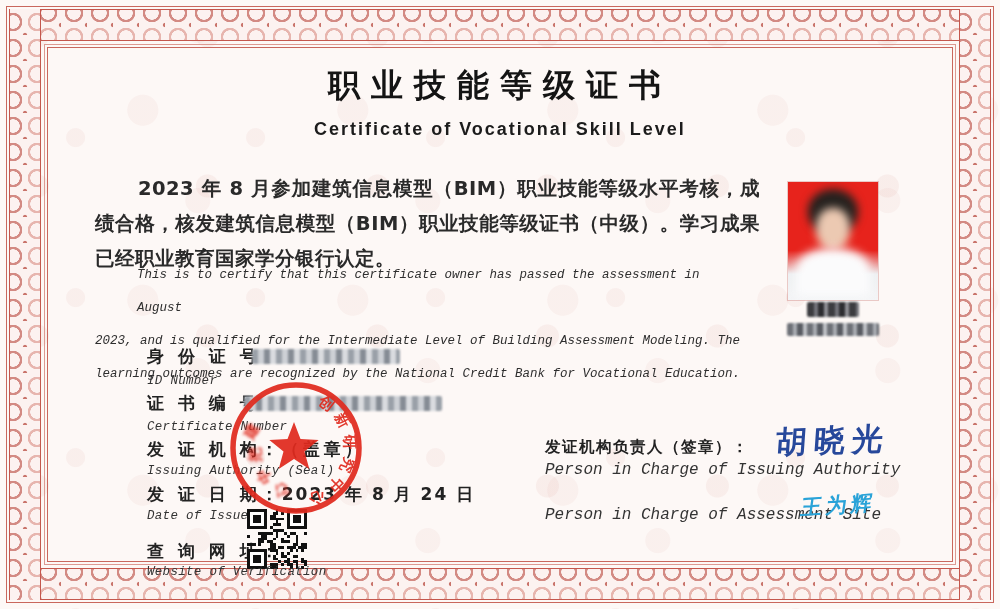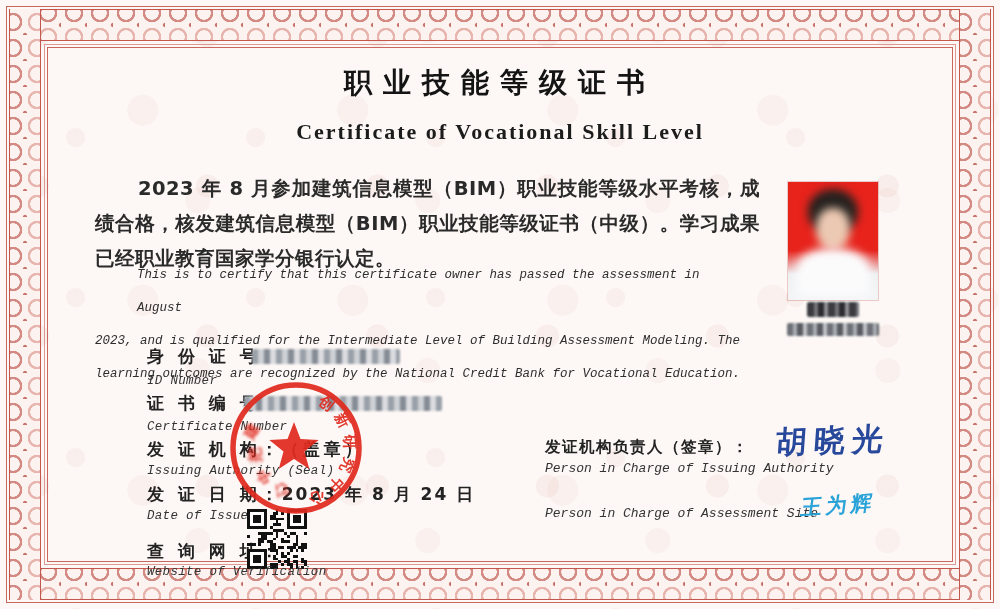--- a/index.html
+++ b/index.html
@@ -26,34 +26,34 @@
     background-image:
       radial-gradient(circle 10px at 3px 13px, transparent 6.5px, #d38a83 7px 9px, transparent 9.5px),
       radial-gradient(circle 10px at 27px 13px, transparent 6.5px, #e7b5ae 7px 9px, transparent 9.5px),
       radial-gradient(circle 4px at 15px 26px, #c9746b 0 1.6px, transparent 2.6px);
     background-size:30px 26px;}
   .band.left{left:9px;border-left:1px solid #c4574d;border-right:1px solid #c4574d;}
   .band.right{right:9px;border-left:1px solid #c4574d;border-right:1px solid #c4574d;}
   .inner-frame{position:absolute;inset:47px;border:1px solid #c9675d;outline:1px solid #dd9a92;outline-offset:2px;pointer-events:none;}
   
   .title{position:absolute;top:64px;left:0;width:100%;text-align:center;
-    font-size:28px;font-weight:800;letter-spacing:11px;color:#141414;}
+    font-size:32px;font-weight:800;letter-spacing:11px;color:#141414;}
   .subtitle{position:absolute;top:119px;left:0;width:100%;text-align:center;
-    font-family:Liberation Serif, serif;font-size:22px;font-weight:700;letter-spacing:2px;color:#1c1c1c;}
+    font-family:Liberation Sans, sans-serif;font-size:18px;font-weight:700;letter-spacing:2px;color:#1c1c1c;}
   .body-zh{position:absolute;left:95px;top:171px;width:665px;font-size:19.5px;line-height:35px;
     font-weight:600;color:#2a2a2a;text-align:justify;text-indent:2.2em;letter-spacing:0.5px;}
   .body-en{position:absolute;left:95px;top:259px;width:650px;font-family:"Liberation Mono",monospace;
     font-style:italic;font-size:12.5px;line-height:33px;color:#2e2e2e;}
   .body-en .l1{padding-left:42px;}
   .zh-label{position:absolute;font-size:17px;font-weight:700;letter-spacing:4px;color:#222;white-space:nowrap;}
   .en-label{position:absolute;font-family:"Liberation Mono",monospace;font-style:italic;font-size:12.5px;
     color:#333;white-space:nowrap;letter-spacing:0.3px;}
   .zh-label .val{letter-spacing:2px;}
   .r-zh{position:absolute;font-size:15.5px;font-weight:700;letter-spacing:1.5px;color:#222;white-space:nowrap;text-align:right;}
-  .r-en{position:absolute;font-family:"Liberation Mono",monospace;font-style:italic;font-size:13px;color:#333;white-space:nowrap;}
+  .r-en{position:absolute;font-family:"Liberation Mono",monospace;font-style:italic;font-size:16px;color:#333;white-space:nowrap;}
   .url{position:absolute;left:315px;top:540px;font-size:16.5px;font-weight:700;color:#111;letter-spacing:0.3px;}
   
   .mosaic{position:absolute;border-radius:2px;filter:blur(1.3px);
     background-image:
       repeating-linear-gradient(90deg,#9aa0a8 0 6px,#cdd0d5 6px 12px,#868c95 12px 18px,#d9dbdf 18px 24px),
       repeating-linear-gradient(0deg,rgba(255,255,255,0.35) 0 4px,rgba(40,40,48,0.12) 4px 8px);}
   .mosaic.dark{background-image:
       repeating-linear-gradient(90deg,#3c3c40 0 7px,#73737a 7px 11px,#2d2d31 11px 17px,#8e8e94 17px 21px),
       repeating-linear-gradient(0deg,rgba(255,255,255,0.25) 0 4px,rgba(0,0,0,0.2) 4px 8px);}
   .mosaic.mid{background-image:

